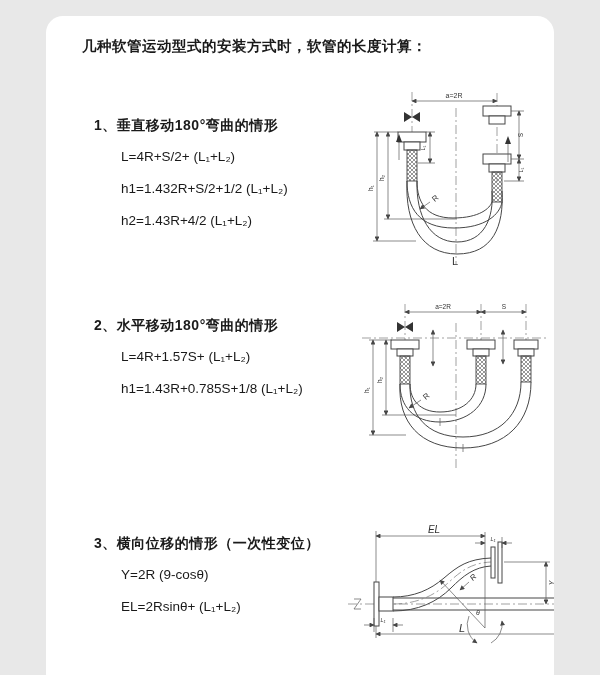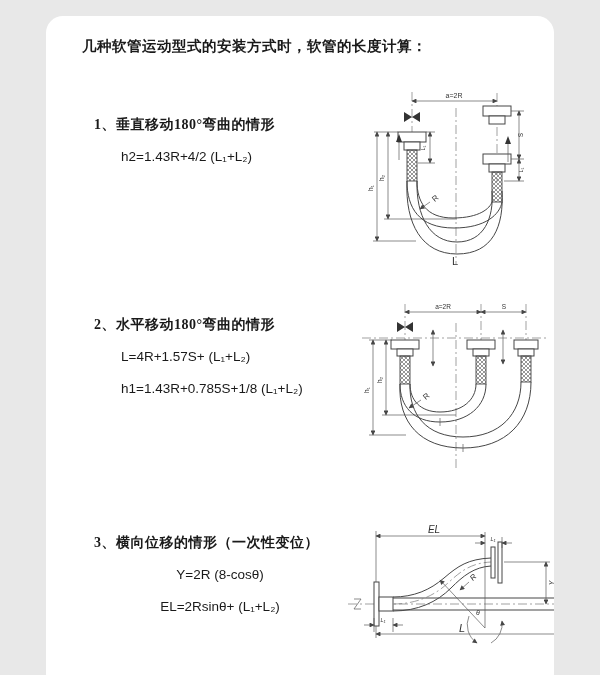--- a/index.html
+++ b/index.html
@@ -6,40 +6,42 @@
   .page{
     position:relative;width:508px;height:675px;background:#ffffff;
     font-family:"Liberation Sans","DejaVu Sans",sans-serif;color:#1a1a1a;
     overflow:hidden;margin:16px auto;border-radius:17px;
   }
   .title{
     position:absolute;left:36px;top:21px;font-size:14.5px;font-weight:600;
     letter-spacing:0.5px;
   }
   .tblock{position:absolute;left:48px;line-height:32px;font-size:14px;}
-  .tblock .heading{font-weight:600;letter-spacing:0.5px;white-space:nowrap;font-family:Liberation Serif, serif;}
+  .tblock .heading{font-weight:600;letter-spacing:0.5px;white-space:nowrap;}
   .tblock .formula{padding-left:27px;font-size:13.5px;white-space:nowrap;}
   .diag{position:absolute;}
   svg{display:block;}
   svg text{font-family:"Liberation Sans","DejaVu Sans",sans-serif;fill:#333;}
   .ln{stroke:#464646;stroke-width:1;fill:none;}
   .thin{stroke:#5a5a5a;stroke-width:0.7;fill:none;}
   .cl{stroke:#787878;stroke-width:0.7;fill:none;stroke-dasharray:9 3 2 3;}
   .fit{fill:#ffffff;stroke:#464646;stroke-width:1;}
   .solid{fill:#333;stroke:none;}
 </style>
 </head>
 <body>
 
 <div class="page">
 
   <div class="title">几种软管运动型式的安装方式时，软管的长度计算：</div>
 
   <div class="tblock" style="top:93px;">
     <div class="heading">1、垂直移动180°弯曲的情形</div>
+    <div class="formula">L=4R+S/2+ (L₁+L₂)</div>
+    <div class="formula">h1=1.432R+S/2+1/2 (L₁+L₂)</div>
     <div class="formula">h2=1.43R+4/2 (L₁+L₂)</div>
   </div>
 
   <div class="diag" style="left:310px;top:70px;">
     <svg width="270" height="190" viewBox="0 0 270 190">
       <defs>
         <pattern id="hatch1" width="4" height="4" patternUnits="userSpaceOnUse">
           <path d="M0,0 L4,4 M4,0 L0,4" stroke="#6a6a6a" stroke-width="0.7"></path>
         </pattern>
         <marker id="ar1" viewBox="0 0 10 10" refX="9" refY="5" markerWidth="9" markerHeight="7" orient="auto-start-reverse">
@@ -200,23 +202,23 @@
         <path class="thin" d="M82,120 V128 M105,146 V154"></path>
       </g>
 
       <g>
         <line class="thin" x1="63" y1="102" x2="51" y2="110" marker-end="url(#ar2)"></line>
         <text x="68" y="101" font-size="8" text-anchor="middle" transform="rotate(-40 68,98)">R</text>
       </g>
     </svg>
   </div>
 
-  <div class="tblock" style="top:511px;text-align:center;">
+  <div class="tblock" style="top:511px;">
     <div class="heading">3、横向位移的情形（一次性变位）</div>
-    <div class="formula">Y=2R (8-cosθ)</div>
+    <div class="formula">Y=2R (9-cosθ)</div>
     <div class="formula">EL=2Rsinθ+ (L₁+L₂)</div>
   </div>
 
   <div class="diag" style="left:296px;top:506px;font-style:italic;">
     <svg width="296" height="142" viewBox="0 0 296 142">
       <defs>
         <marker id="ar3" viewBox="0 0 10 10" refX="9" refY="5" markerWidth="9" markerHeight="7" orient="auto-start-reverse">
           <path d="M0,0 L10,5 L0,10 z" fill="#464646"></path>
         </marker>
       </defs>

